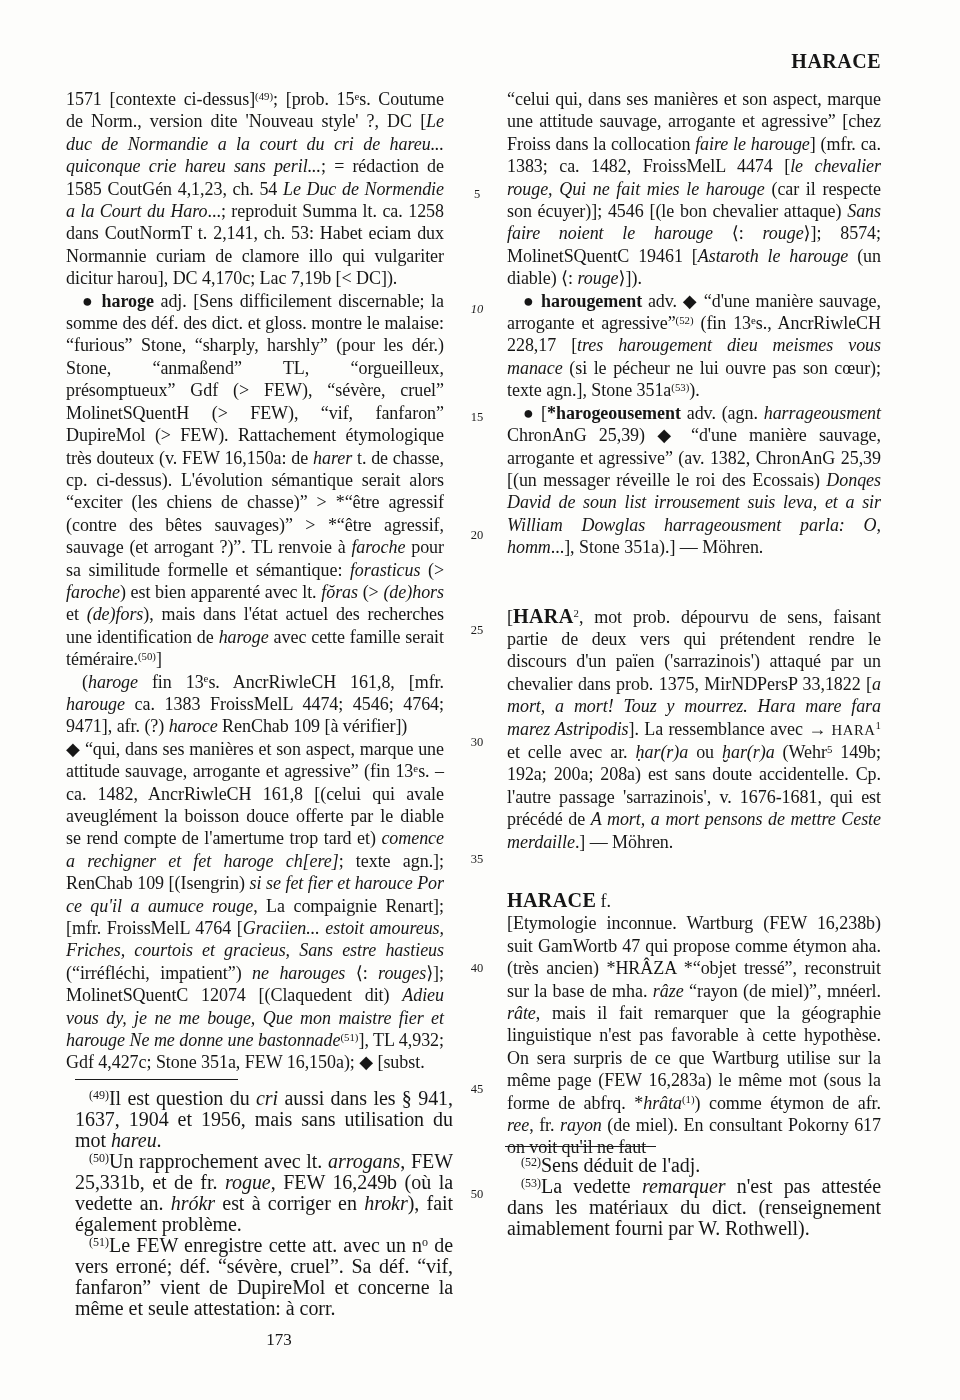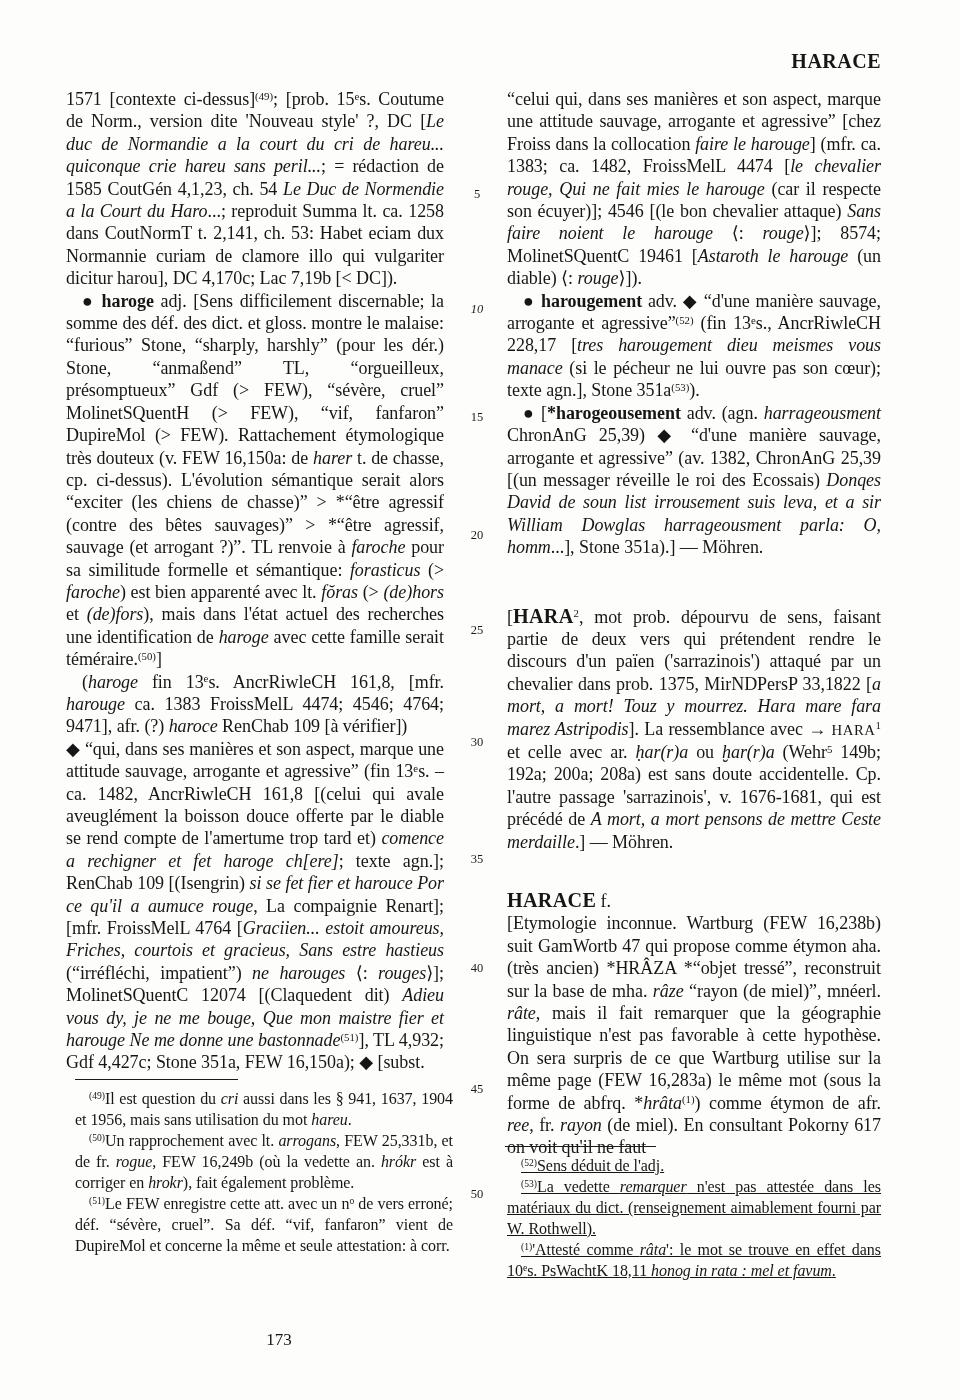--- a/index.html
+++ b/index.html
@@ -33,25 +33,25 @@
   .s-sc{font-size:.82em;letter-spacing:.6px;}
   .s-sup{font-size:.6em;position:relative;top:-.5em;line-height:0;letter-spacing:0;}
   .gutter-num{
     position:absolute;left:462px;width:30px;text-align:center;
     font-size:12.5px;color:#1c1c1c;line-height:1;
   }
   .fn-rule{position:absolute;height:0;border-top:1.6px solid #1a1a1a;}
   .fn-rule.left{top:1079px;left:75px;width:163px;}
   .fn-rule.right{top:1146px;left:505px;width:151px;}
   .footnotes{
-    position:absolute;font-size:16px;line-height:21px;
+    position:absolute;font-size:20px;line-height:21px;
     text-align:justify;letter-spacing:-0.05px;
   }
   .footnotes.left{top:1088px;left:75px;width:378px;}
-  .footnotes.right{top:1155px;left:507px;width:374px;text-decoration:underline;}
+  .footnotes.right{top:1155px;left:507px;width:374px;}
   .footnote{margin:0;text-indent:14px;}
   .page-number{
     position:absolute;top:1330px;font-size:17px;text-align:center;
   }
   .page-number.left{left:90px;width:378px;}
   .page-number.right{left:507px;width:374px;}
 </style>
 </head>
 <body>
 
@@ -92,19 +92,18 @@
   <div class="fn-rule right"></div>
 
   <div class="footnotes left">
       <p class="footnote"><span class="s-sup">(49)</span><span class="s-n">Il est question du </span><span class="s-i">cri</span><span class="s-n"> aussi dans les § 941, 1637, 1904 et 1956, mais sans utilisation du mot </span><span class="s-i">hareu</span><span class="s-n">.</span></p>
       <p class="footnote"><span class="s-sup">(50)</span><span class="s-n">Un rapprochement avec lt. </span><span class="s-i">arrogans</span><span class="s-n">, FEW 25,331b, et de fr. </span><span class="s-i">rogue</span><span class="s-n">, FEW 16,249b (où la vedette an. </span><span class="s-i">hrókr</span><span class="s-n"> est à corriger en </span><span class="s-i">hrokr</span><span class="s-n">), fait également problème.</span></p>
       <p class="footnote"><span class="s-sup">(51)</span><span class="s-n">Le FEW enregistre cette att. avec un n</span><span class="s-sup">o</span><span class="s-n"> de vers erroné; déf. “sévère, cruel”. Sa déf. “vif, fanfaron” vient de DupireMol et concerne la même et seule attestation: à corr.</span></p>
     </div>
   <div class="footnotes right">
       <p class="footnote"><span class="s-sup">(52)</span><span class="s-n">Sens déduit de l'adj.</span></p>
       <p class="footnote"><span class="s-sup">(53)</span><span class="s-n">La vedette </span><span class="s-i">remarquer</span><span class="s-n"> n'est pas attestée dans les matériaux du dict. (renseignement aimablement fourni par W. Rothwell).</span></p>
-      <p class="footnote"><span class="s-sup">(1)</span><span class="s-n">'Attesté comme </span><span class="s-i">râta</span><span class="s-n">': le mot se trouve en effet dans 10</span><span class="s-sup">e</span><span class="s-n">s. PsWachtK 18,11 </span><span class="s-i">honog in rata : mel et favum</span><span class="s-n">.</span></p>
     </div>
 
   <div class="page-number left">173</div>
 
 
 </div>
 
 </body></html>

